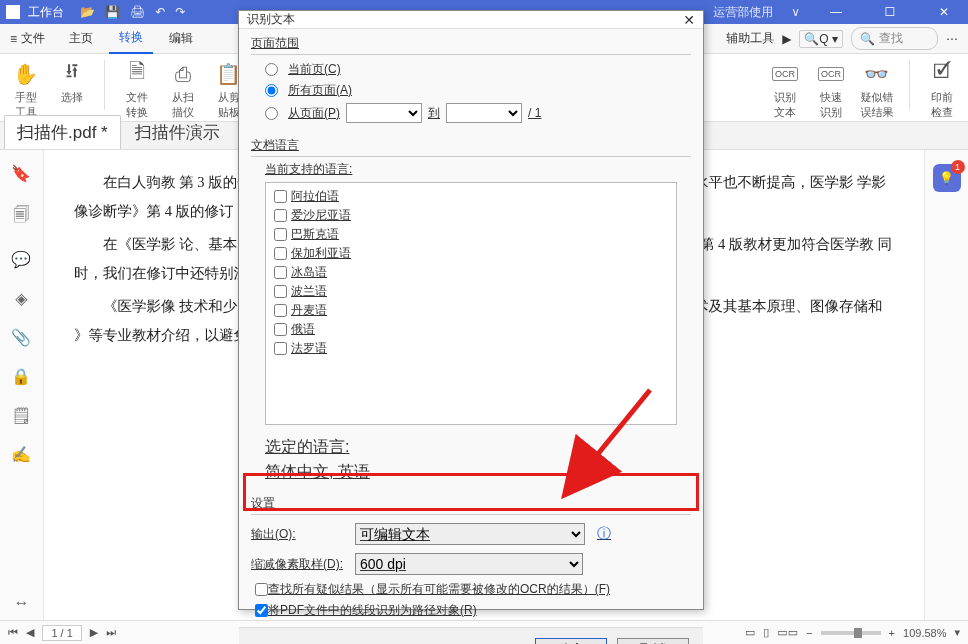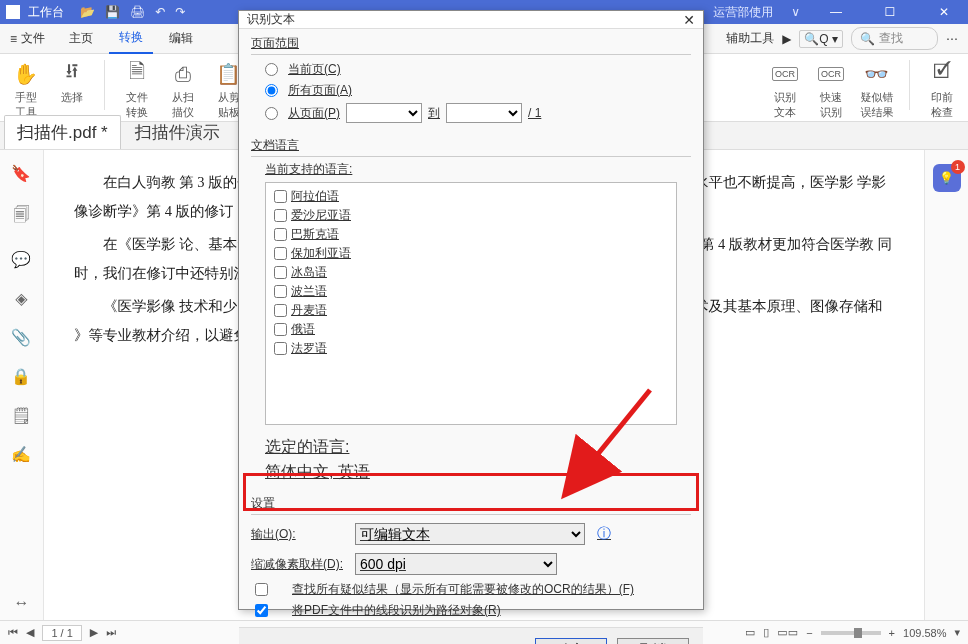--- a/index.html
+++ b/index.html
@@ -43,21 +43,21 @@
     .dialog .section-title { font-size: 12px; margin-bottom: 4px; border-bottom: 1px solid #ccc; padding-bottom: 2px; }
     .dialog .radio-row { display: flex; align-items: center; gap: 6px; padding: 2px 0 2px 14px; }
     .dialog .radio-row input[type="radio"] { margin-right: 4px; }
     .dialog .pagerange-input { width: 76px; height: 20px; border: 1px solid #999; background: #fff; }
     .dialog .lang-list { height: 243px; overflow-y: scroll; border: 1px solid #bbb; background: #fff; width: 100%; padding: 4px 8px; }
     .dialog .lang-list label { display: flex; align-items: center; gap: 4px; padding: 1px 0; font-size: 12px; }
     .dialog .selected-lang { padding: 4px 0 0 14px; font-size: 16px; margin-top: 8px; }
     .dialog .setting-row { display: flex; align-items: center; gap: 8px; padding: 4px 0; }
     .dialog .setting-row label { width: 96px; }
     .dialog select { height: 22px; border: 1px solid #888; background: #eee; font-size: 14px; }
-    .dialog .check-row { display: flex; align-items: center; gap: 24px; padding: 2px 0 2px 4px; font-size: 12px; }
+    .dialog .check-row { display: flex; align-items: center; gap: 0; padding: 2px 0 2px 4px; font-size: 12px; }
     .dialog .buttons { margin-top: auto; padding: 10px 14px; display: flex; justify-content: flex-end; gap: 10px; border-top: 1px solid #ddd; background: #f0f0f0; }
     .dialog .buttons button { width: 72px; height: 24px; border: 1px solid #888; background: #e8e8e8; cursor: pointer; }
     .dialog .buttons button.primary { border: 1px solid #2a5dd0; }
     .red-box { position: absolute; border: 3px solid #e21b1b; pointer-events: none; }
     .arrow { position: absolute; z-index: 200; pointer-events: none; }
     .info-icon { color: #1b5ee5; font-size: 14px; margin-left: 4px; }
   </style>
 </head>
 <body>
 
@@ -275,21 +275,21 @@
   </div>
   <div class="section" style="position:relative">
     <div class="section-title">设置</div>
     <div class="setting-row">
       <label>输出(O):</label>
       <select style="width:230px"><option>可编辑文本</option></select>
       <span class="info-icon">ⓘ</span>
     </div>
     <div class="setting-row">
       <label>缩减像素取样(D):</label>
-      <select style="width:202px"><option>600 dpi</option></select>
+      <select style="width:228px"><option>600 dpi</option></select>
     </div>
     <div class="check-row">
         <input type="checkbox" style="">
         <span>查找所有疑似结果（显示所有可能需要被修改的OCR的结果）(F)</span>
       </div>
     <div class="check-row">
         <input type="checkbox" checked="" style="">
         <span>将PDF文件中的线段识别为路径对象(R)</span>
       </div>
   </div>

